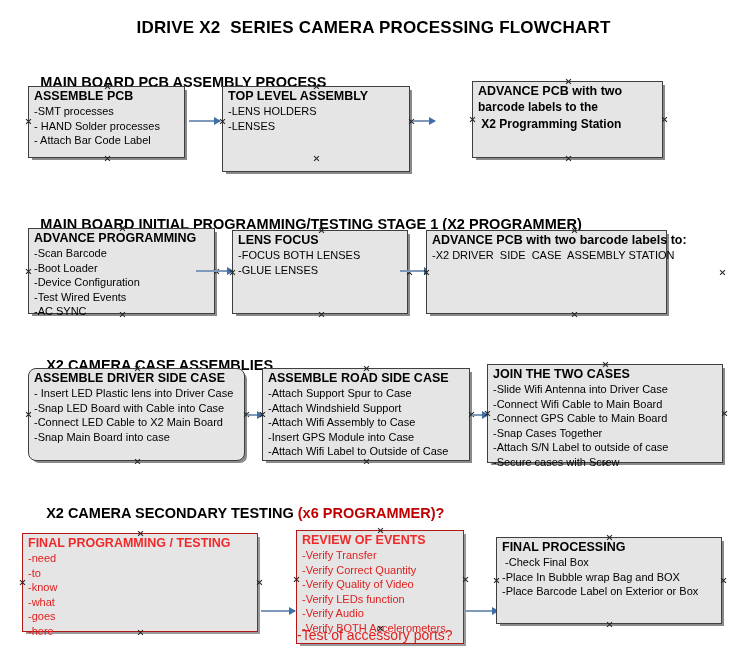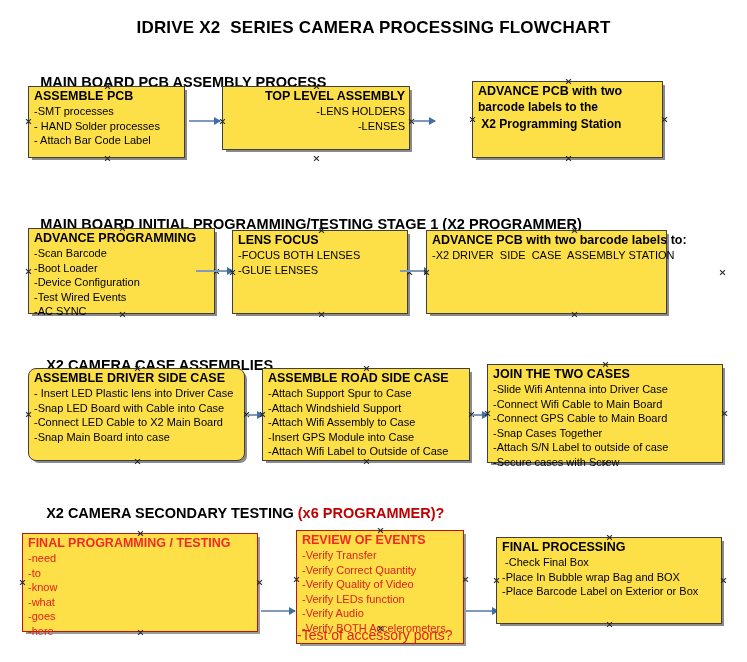--- a/index.html
+++ b/index.html
@@ -26,21 +26,21 @@
     position:absolute;
     font-size:14.5px;font-weight:bold;
     white-space:pre;
   }
   .section-head .red-part{color:#c00000;}
 
   
   .node{
     position:absolute;
     box-sizing:border-box;
-    background:#fde047;
+    background:#e5e5e5;
     border:1px solid #3f3f3f;
     box-shadow:3px 3px 0 -1px #8a8a8a;
     padding:2px 4px 2px 5px;
     overflow:visible;
   }
   .node.red{
     border-color:#b01818;
     box-shadow:3px 3px 0 -1px #9a9a9a;
   }
   .node .n-title{
@@ -108,21 +108,21 @@
     <div class="n-line">- Attach Bar Code Label</div>
     <span class="handle" style="left:-4px;top:31px;"></span>
     <span class="handle" style="left:75px;top:-4px;"></span>
     <span class="handle" style="left:75px;top:68px;"></span>
   </div>
 
   <div class="conn" style="left:189px;top:120px;width:31px;">
     <span class="arrow"></span>
   </div>
 
-  <div class="node" style="left:222px;top:86px;width:188px;height:64px;text-align:right;">
+  <div class="node" style="left:222px;top:86px;width:188px;height:86px;">
     <div class="n-title">TOP LEVEL ASSEMBLY</div>
     <div class="n-line">-LENS HOLDERS</div>
     <div class="n-line">-LENSES</div>
     <span class="handle" style="left:-4px;top:31px;"></span>
     <span class="handle" style="left:90px;top:-4px;"></span>
     <span class="handle" style="left:90px;top:68px;"></span>
     <span class="handle" style="left:185px;top:31px;"></span>
   </div>
 
   <div class="conn" style="left:413px;top:120px;width:22px;">

